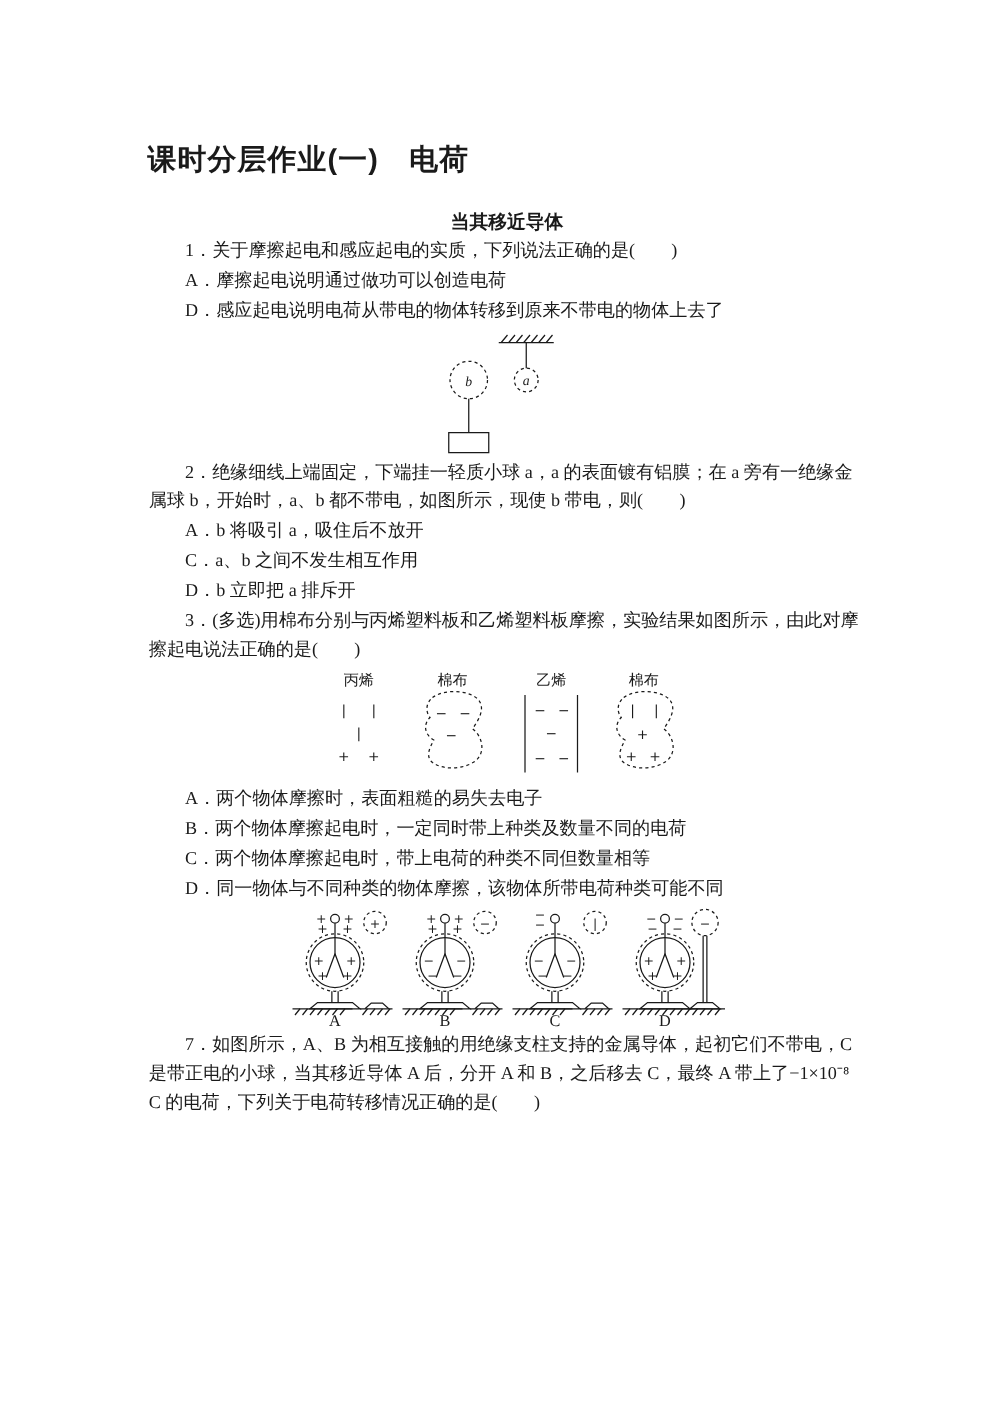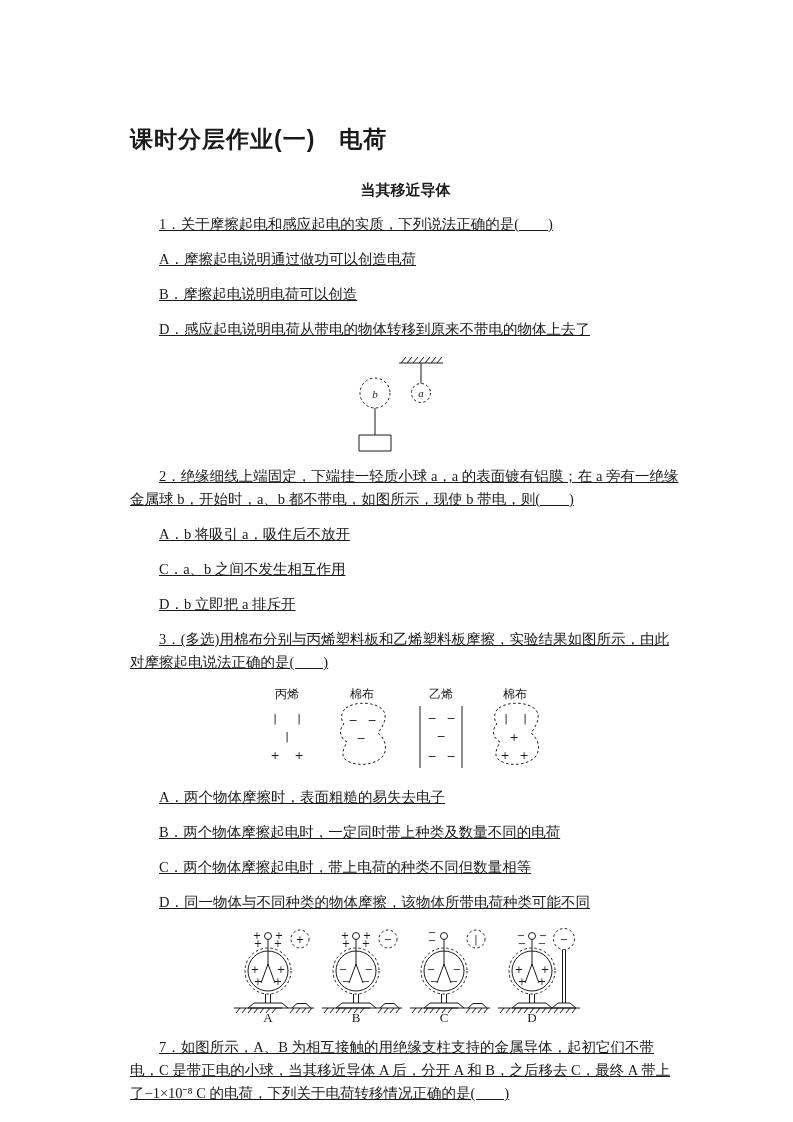--- a/index.html
+++ b/index.html
@@ -9,36 +9,36 @@
     margin:0 auto;
     background:#ffffff;
     box-sizing:border-box;
     padding:112px 100px 40px 118px;
     color:#1a1a1a;
     font-family:"Liberation Serif",serif;
     font-size:14.5px;
     line-height:23px;
   }
   h1.title{
-    margin:12px;
+    margin:0;
     font-family:"Liberation Sans",sans-serif;
     font-weight:bold;
     font-size:23px;
     line-height:30px;
     letter-spacing:1px;
   }
   .section-head{
     margin-top:24px;
     text-align:center;
     font-family:"Liberation Sans",sans-serif;
     font-weight:bold;
     font-size:15px;
     line-height:23px;
   }
-  p.stem,p.opt{margin:12px;text-indent:2em;text-decoration:underline;}
+  p.stem,p.opt{margin:1px;text-indent:2em;}
   .fig{display:flex;justify-content:center;}
   .fig svg{display:block;}
   svg *{vector-effect:non-scaling-stroke;}
   .ln{stroke:#1a1a1a;stroke-width:1;fill:none;}
   .dash{stroke:#1a1a1a;stroke-width:1;fill:none;stroke-dasharray:2.5,2.5;}
   .chg{font-family:"DejaVu Sans",sans-serif;font-size:10px;fill:#1a1a1a;text-anchor:middle;}
   .chg-sm{font-family:"DejaVu Sans",sans-serif;font-size:11px;fill:#1a1a1a;text-anchor:middle;}
   .cjk-lbl{font-family:"Liberation Sans",sans-serif;font-size:12px;fill:#1a1a1a;text-anchor:middle;}
   .ital{font-family:"Liberation Serif",serif;font-style:italic;font-size:11px;fill:#1a1a1a;text-anchor:middle;}
   .abcd{font-family:"Liberation Serif",serif;font-size:13px;fill:#1a1a1a;text-anchor:middle;}
@@ -47,21 +47,20 @@
 <body>
 
 <div class="page">
 
   <h1 class="title">课时分层作业(一)　电荷</h1>
 
   <div class="section-head">当其移近导体</div>
 
   <p class="stem">1．关于摩擦起电和感应起电的实质，下列说法正确的是(　　)</p>
   <p class="opt">A．摩擦起电说明通过做功可以创造电荷</p>
-  <p class="opt">B．摩擦起电说明电荷可以创造</p>
   <p class="opt">D．感应起电说明电荷从带电的物体转移到原来不带电的物体上去了</p>
 
   <div class="fig" style="margin:3px 0;">
     <svg width="130" height="100" viewBox="0 0 130 100">
       <g>
         <line class="ln" x1="58" y1="10" x2="102" y2="10"></line>
         <path class="ln" d="M60,10 l5,-6 M66,10 l5,-6 M72,10 l5,-6 M78,10 l5,-6 M84,10 l5,-6 M90,10 l5,-6 M96,10 l5,-6"></path>
       </g>
       <line class="ln" x1="80" y1="10" x2="80" y2="30.5"></line>
       <g>

